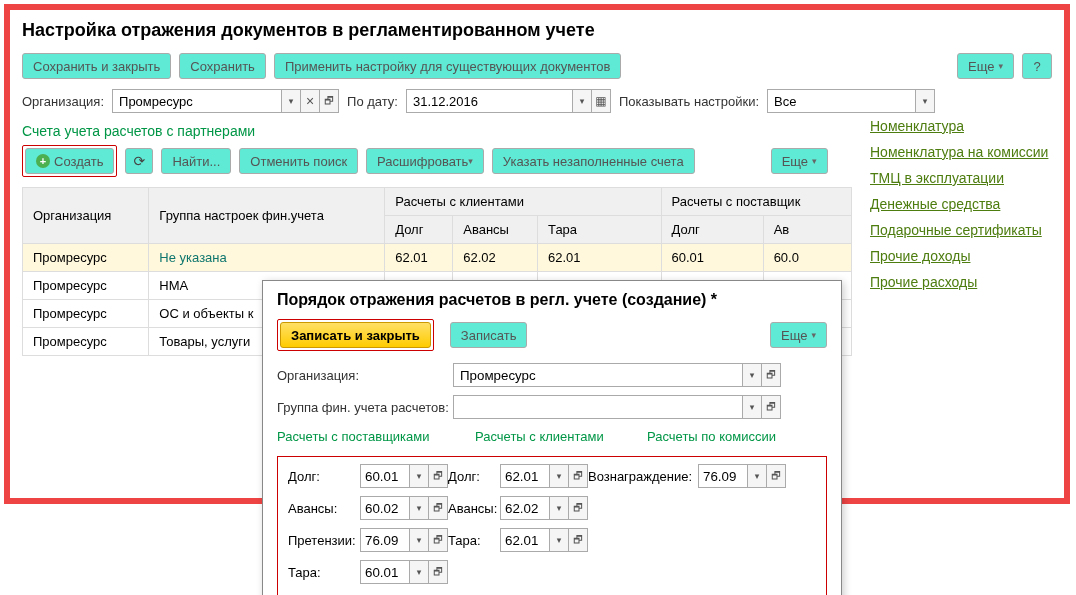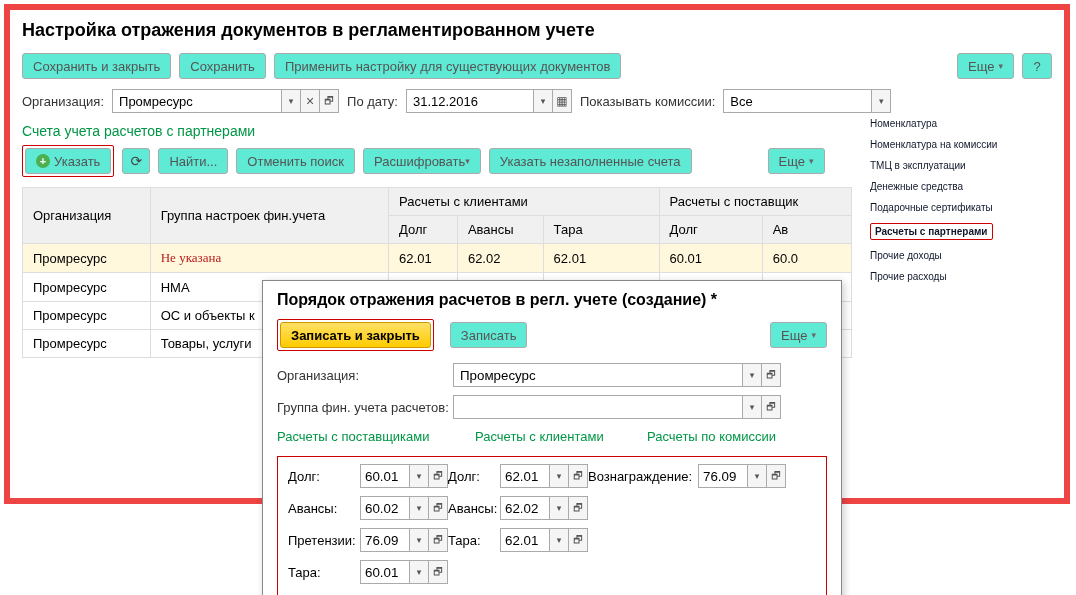--- a/index.html
+++ b/index.html
@@ -18,23 +18,23 @@
 .mini-btn { border: 1px solid #aaa; height: 24px; width: 20px; display: inline-flex; align-items: center; justify-content: center; background: #f5f5f5; cursor: pointer; font-size: 10px; color: #555; margin-left: -1px; }
 .section-title { color: #009646; font-size: 14px; margin: 6px 0; }
 .red-box { border: 1px solid #cc0000; padding: 2px; display: inline-flex; border-radius: 2px; }
 .btn-create { display: inline-flex; align-items: center; gap: 4px; }
 .icon-plus { width: 14px; height: 14px; border-radius: 50%; background: #4caf50; color: #fff; display: inline-flex; align-items: center; justify-content: center; font-size: 11px; font-weight: bold; }
 .grid { border: 1px solid #ccc; border-collapse: collapse; width: 830px; }
 .grid th, .grid td { border: 1px solid #ddd; padding: 6px 10px; text-align: left; font-weight: normal; font-size: 13px; background: #f5f5f5; }
 .grid .header-row th { background: #f0f0f0; }
 .grid td { background: #fff; }
 .grid tr.highlight td { background: #fff8dc; }
-.grid td.muted { color: #b91c1c; font-family: Liberation Serif, serif; }
+.grid td.muted { color: #0f766e; }
 .sidebar { position: absolute; top: 108px; right: 14px; width: 180px; }
-.sidebar a { display: block; color: #0f172a; margin-bottom: 10px; font-size: 10px; cursor: pointer; }
+.sidebar a { display: block; color: #4d7c0f; text-decoration: underline; margin-bottom: 10px; font-size: 14px; cursor: pointer; }
 .sidebar a.active { border: 1px solid #cc0000; padding: 2px 4px; border-radius: 2px; display: inline-block; font-weight: bold; }
 .dropbtn::after { content: " ▾"; font-size: 9px; color: #666; }
 
 .dialog { position: absolute; left: 262px; top: 280px; width: 580px; background: #fff; border: 1px solid #888; box-shadow: 2px 2px 8px rgba(0,0,0,0.2); padding: 10px 14px 14px; }
 .dialog-title { font-size: 16px; font-weight: bold; margin-bottom: 10px; }
 .dialog-toolbar { display: flex; align-items: center; gap: 16px; margin-bottom: 12px; }
 .btn-yellow { background: linear-gradient(#ffe066, #ffcc00); border: 1px solid #cc9900; color: #000; font-weight: bold; }
 .form-row { display: flex; align-items: center; margin-bottom: 8px; }
 .form-row .flbl { width: 176px; color: #333; }
 .form-row .fctrl { display: inline-flex; }
@@ -71,38 +71,38 @@
   <div class="toolbar-row">
     <span class="lbl">Организация:</span>
     <div class="input-combo">
       <input style="width: 170px;" value="Промресурс">
       <span class="mini-btn dd-icon"></span>
       <span class="mini-btn x-icon"></span>
       <span class="mini-btn open-icon"></span>
     </div>
     <span class="lbl">По дату:</span>
     <div class="input-combo">
-      <input style="width: 128px;" value="31.12.2016">
+      <input style="width: 167px;" value="31.12.2016">
       <span class="mini-btn dd-icon"></span>
       <span class="mini-btn cal-icon"></span>
     </div>
-    <span class="lbl">Показывать комиссии:</span>
+    <span class="lbl">Показывать настройки:</span>
     <div class="input-combo">
       <input style="width: 149px;" value="Все">
       <span class="mini-btn dd-icon"></span>
     </div>
   </div>
 
   <div class="section-title">Счета учета расчетов с партнерами</div>
 
   <div class="toolbar-row">
     <span class="red-box">
       <button class="btn btn-create">
         <span class="icon-plus">+</span>
-        <span>Указать</span>
+        <span>Создать</span>
       </button>
     </span>
     <button class="btn btn-icon">
         <span class="refresh-icon"></span>
       </button>
     <button class="btn">Найти...</button>
     <button class="btn">Отменить поиск</button>
     <button class="btn dropbtn">Расшифровать</button>
     <button class="btn">Указать незаполненные счета</button>
     <div class="spacer" style="max-width:60px"></div>
@@ -154,21 +154,20 @@
     </tr>
   </tbody>
     </table>
 
   <div class="sidebar">
     <a>Номенклатура</a>
     <a>Номенклатура на комиссии</a>
     <a>ТМЦ в эксплуатации</a>
     <a>Денежные средства</a>
     <a>Подарочные сертификаты</a>
-    <a class="active">Расчеты с партнерами</a>
     <a>Прочие доходы</a>
     <a>Прочие расходы</a>
   </div>
 </div>
 
 <div class="dialog">
   <div class="dialog-title">Порядок отражения расчетов в регл. учете (создание) *</div>
 
   <div class="dialog-toolbar">
     <span class="red-box">

